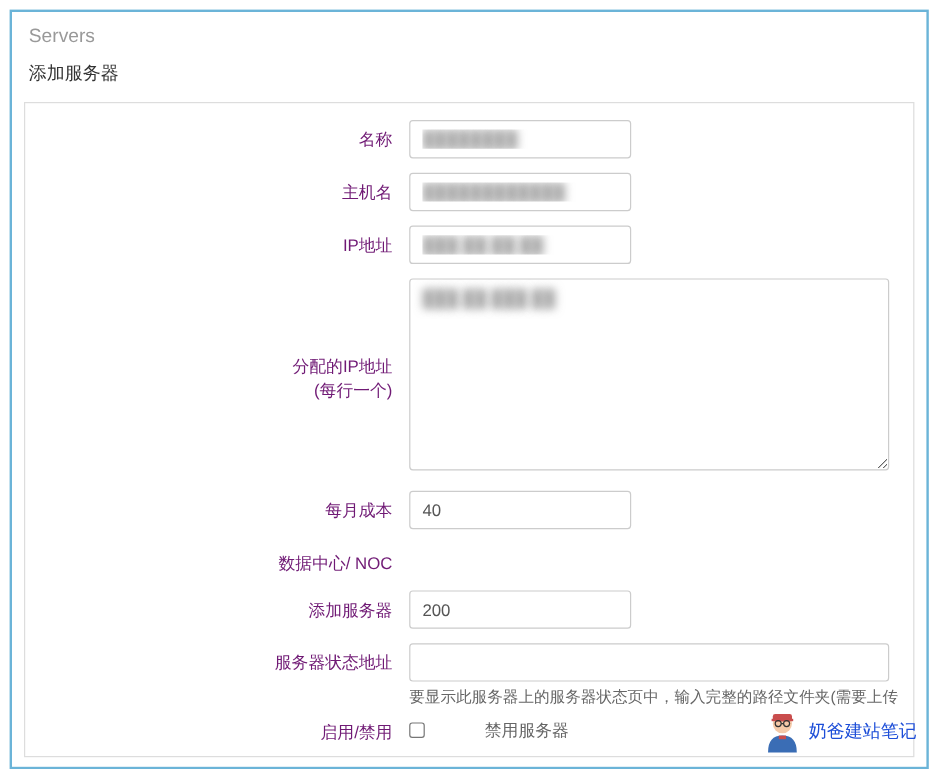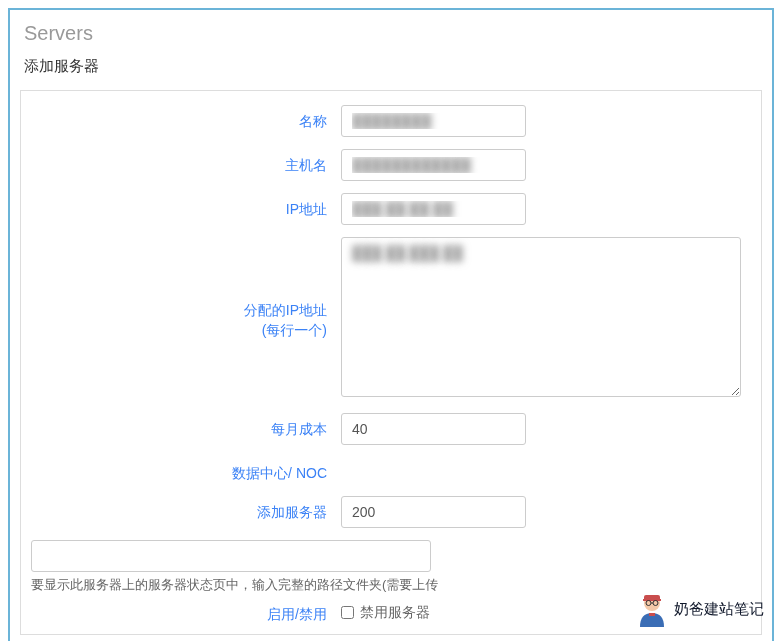--- a/index.html
+++ b/index.html
@@ -12,21 +12,21 @@
       background: #fff;
       padding: 8px;
       width: 782px;
     }
     .outer-border {
       border: 2px solid #6bb4d8;
       padding: 4px;
     }
     .page-title {
       color: #999;
-      font-size: 20px;
+      font-size: 16px;
       font-weight: normal;
       padding: 8px 10px 12px 10px;
     }
     .section-title {
       color: #333;
       font-size: 15px;
       padding: 0 10px 14px 10px;
     }
     .form-panel {
       border: 1px solid #ddd;
@@ -37,21 +37,21 @@
       display: flex;
       align-items: flex-start;
       margin-bottom: 12px;
       padding: 0 10px;
     }
     .form-label {
       width: 310px;
       text-align: right;
       padding-right: 14px;
       padding-top: 7px;
-      color: #3b82f6;
+      color: #701a75;
       font-size: 14px;
       line-height: 1.4;
     }
     .form-control-wrap {
       flex: 1;
     }
     .text-input {
       border: 1px solid #ccc;
       border-radius: 3px;
       padding: 7px 10px;
@@ -89,32 +89,33 @@
       display: flex;
       align-items: center;
       padding-top: 6px;
     }
     .checkbox-row input {
       margin-right: 6px;
     }
     .checkbox-label {
       color: #666;
       font-size: 14px;
+      margin-left: 44px;
     }
     .watermark {
       position: fixed;
       bottom: 12px;
       right: 18px;
       display: flex;
       align-items: center;
       gap: 4px;
       pointer-events: none;
     }
     .watermark-text {
-      color: #0f172a;
+      color: #1d4ed8;
       font-size: 15px;
     }
     .avatar-svg {
       width: 36px;
       height: 40px;
     }
   </style>
 </head>
 <body>
 
@@ -167,20 +168,21 @@
     </div>
 
     <div class="form-row">
       <div class="form-label">添加服务器</div>
       <div class="form-control-wrap">
         <input type="text" class="text-input" value="200" style="">
       </div>
     </div>
 
     <div class="form-row" style="margin-bottom:4px">
+      <div class="form-label">服务器状态地址</div>
       <div class="form-control-wrap">
         <input type="text" class="text-input wide" value="" style="">
         <div class="helper-text">要显示此服务器上的服务器状态页中，输入完整的路径文件夹(需要上传</div>
       </div>
     </div>
 
     <div class="form-row" style="margin-bottom:0">
       <div class="form-label">启用/禁用</div>
       <div class="form-control-wrap">
         <div class="checkbox-row">

